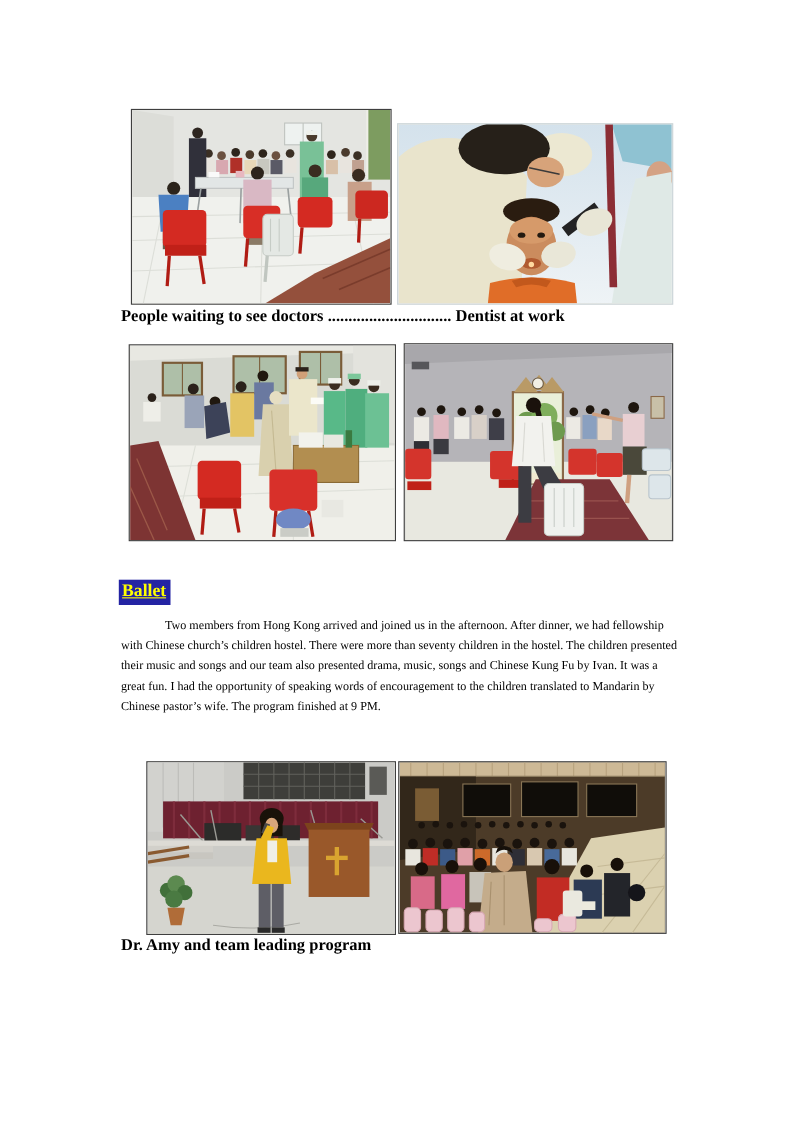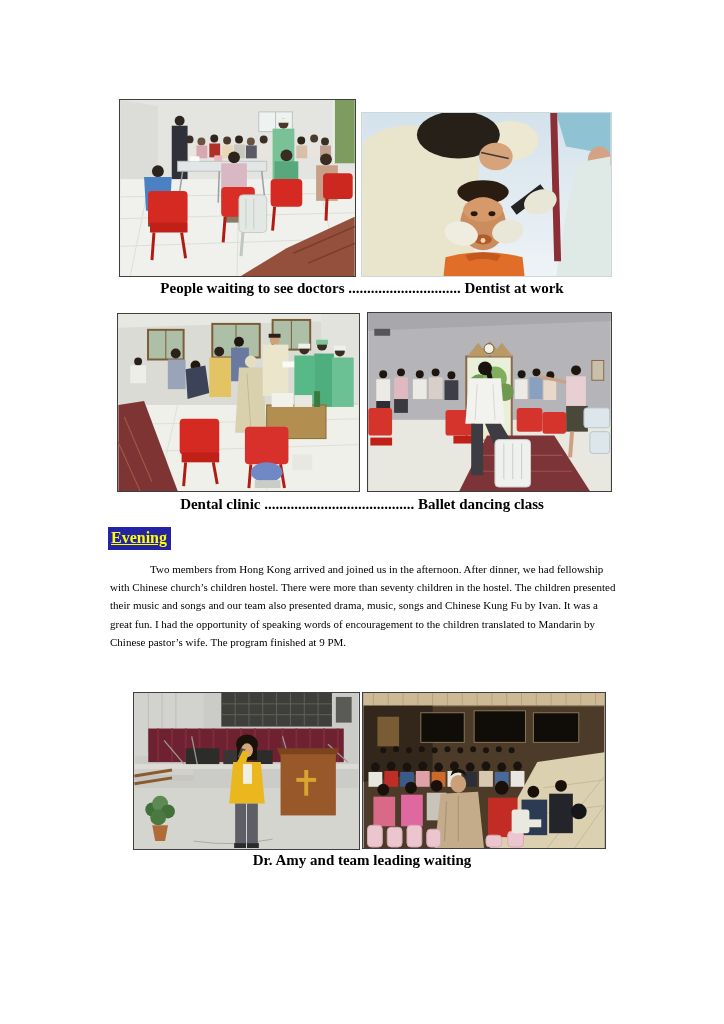--- a/index.html
+++ b/index.html
@@ -2,21 +2,21 @@
 <html><head>
 <meta charset="utf-8">
 <style>
   html,body{margin:0;padding:0;background:#ffffff;}
   .page{position:relative;width:724px;height:1024px;background:#ffffff;
         font-family:"Liberation Serif", serif;color:#000;overflow:hidden;}
   .photo{position:absolute;box-sizing:border-box;overflow:hidden;background:#e8e8e4;
          border:1px solid #3f3f3f;}
   .photo.light-border{border-color:#cdd6da;}
   .photo svg{display:block;width:100%;height:100%;}
-  .caption{position:absolute;left:110px;width:504px;text-align:center;
+  .caption{position:absolute;left:110px;width:504px;
            font-weight:bold;font-size:15px;line-height:17px;white-space:nowrap;}
   .evening{position:absolute;left:108px;top:527px;display:inline-block;
            background:#2323a3;color:#ffff00;font-weight:bold;font-size:16px;
            line-height:20px;padding:1px 4px 2px 3px;text-decoration:underline;}
   .body-text{position:absolute;left:110px;top:560px;width:506px;margin:0;
              font-size:11px;line-height:18.2px;text-indent:40px;text-align:left;}
 </style>
 </head>
 <body>
 
@@ -321,23 +321,22 @@
       </g>
       <g>
         <rect x="128" y="128" width="36" height="48" rx="4" fill="#eff1ee" stroke="#c8cdc8"></rect>
         <line x1="137" y1="132" x2="137" y2="168" stroke="#c8cdc8"></line>
         <line x1="146" y1="132" x2="146" y2="168" stroke="#c8cdc8"></line>
         <line x1="155" y1="132" x2="155" y2="168" stroke="#c8cdc8"></line>
       </g>
     </svg>
   </div>
 
-  <div class="caption" style="top:496px">Dental clinic ........................................ Ballet dancing class</div>
-
-  <div class="evening">Evening</div>
+
+  <div class="evening">Ballet</div>
 
   <p class="body-text">Two members from Hong Kong arrived and joined us in the afternoon. After dinner, we had fellowship with Chinese church’s children hostel. There were more than seventy children in the hostel. The children presented their music and songs and our team also presented drama, music, songs and Chinese Kung Fu by Ivan. It was a great fun. I had the opportunity of speaking words of encouragement to the children translated to Mandarin by Chinese pastor’s wife. The program finished at 9 PM.</p>
 
   <div class="photo" style="left:133px;top:692px;width:227px;height:158px" aria-label="Dr. Amy leading programs">
     <svg viewBox="0 0 227 158">
       <rect width="227" height="158" fill="#cbcbc7"></rect>
       <rect x="0" y="0" width="70" height="64" fill="#d2d2ce"></rect>
       <g stroke="#bcbcb8">
           <line x1="14" y1="0" x2="14" y2="60"></line>
           <line x1="28" y1="0" x2="28" y2="58"></line>
@@ -520,15 +519,15 @@
           <rect x="24" y="136" width="15" height="20" rx="4"></rect>
         <rect x="44" y="134" width="15" height="22" rx="4"></rect>
           <rect x="64" y="138" width="14" height="18" rx="4"></rect>
         <rect x="124" y="144" width="16" height="12" rx="4"></rect>
           <rect x="146" y="140" width="16" height="16" rx="4"></rect>
       </g>
       <rect x="150" y="118" width="18" height="24" rx="3" fill="#eae9df"></rect>
     </svg>
   </div>
 
-  <div class="caption" style="top:852px">Dr. Amy and team leading waiting</div>
+  <div class="caption" style="top:852px">Dr. Amy and team leading program</div>
 
 </div>
 
 </body></html>

